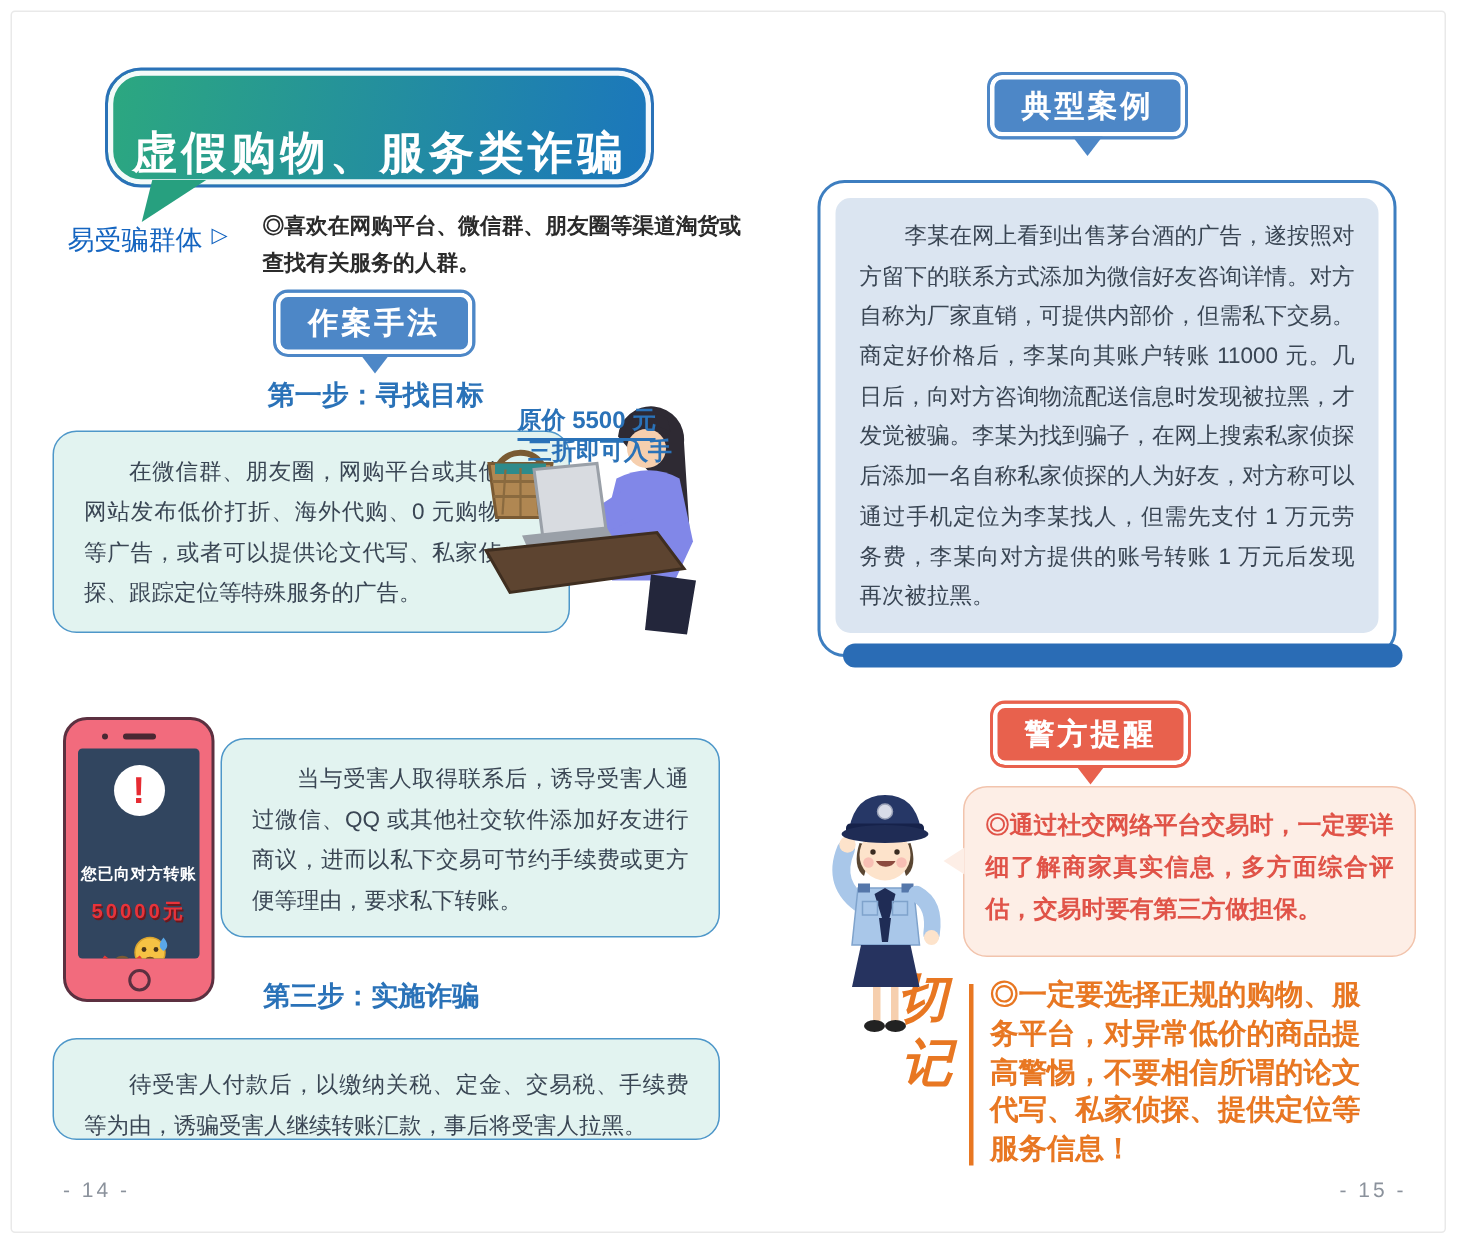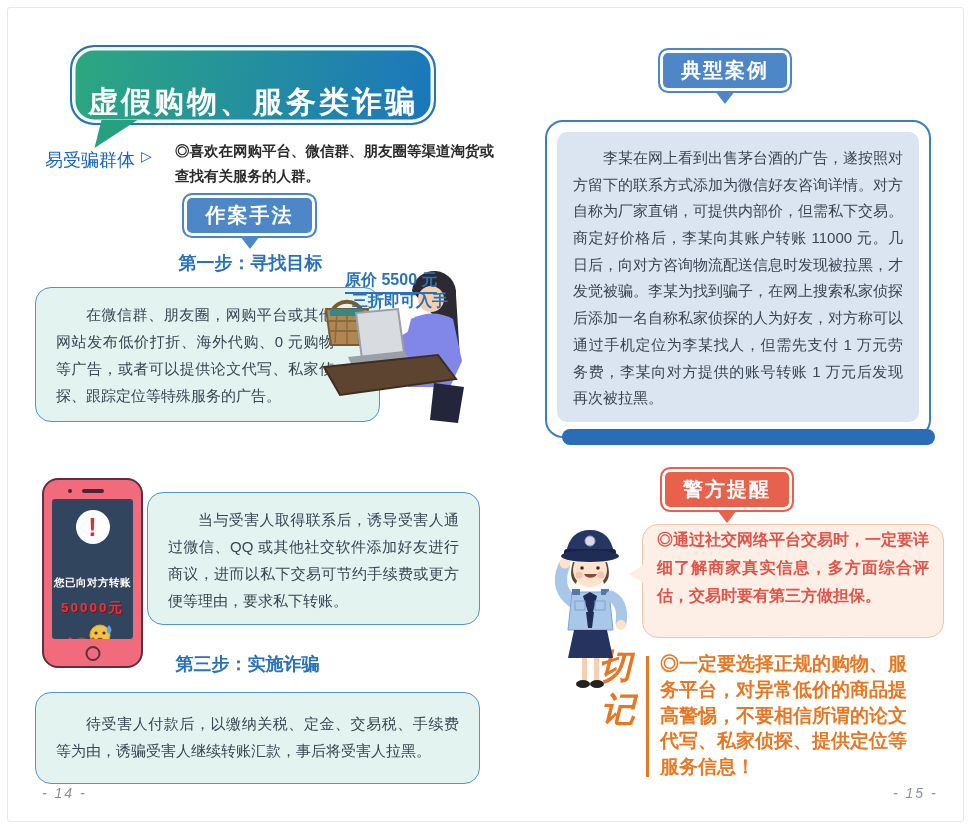--- a/index.html
+++ b/index.html
@@ -59,39 +59,39 @@
   
   .case-box{position:absolute;left:545px;top:120px;width:386px;height:318px;background:#fff;
     border:2px solid #3d7ec0;border-radius:18px;box-sizing:border-box;}
   .case-inner{position:absolute;left:10px;top:10px;right:10px;bottom:14px;background:var(--case-bg);
     border-radius:10px;padding:13px 16px;box-sizing:border-box;font-size:15px;line-height:1.78;
     color:#3a4654;text-indent:2em;text-align:justify;overflow:hidden;}
   .case-bar{position:absolute;left:562px;top:429px;width:373px;height:16px;background:#2a6cb5;border-radius:9px;}
 
   
   .tip-bubble{position:absolute;left:642px;top:524px;width:302px;height:114px;background:var(--tip-bg);
-    border:1.5px solid #f2c4ad;border-radius:16px;padding:1px 14px;box-sizing:border-box;
+    border:1.5px solid #f2c4ad;border-radius:16px;padding:12px 14px;box-sizing:border-box;
     color:var(--tip-text);font-size:16px;font-weight:bold;line-height:1.75;text-align:justify;}
   .tip-tail{position:absolute;left:-14px;top:40px;width:0;height:0;
     border-top:9px solid transparent;border-bottom:9px solid transparent;border-right:14px solid var(--tip-bg);}
 
   
   .remember-char{position:absolute;color:var(--orange);font-family:"Liberation Serif",serif;
     font-size:34px;font-weight:bold;font-style:italic;line-height:1;}
   .remember-line{position:absolute;left:646px;top:656px;width:3px;height:121px;background:var(--orange);}
   .remember-text{position:absolute;left:660px;top:651px;width:252px;color:var(--orange);
     font-size:19px;font-weight:bold;line-height:1.36;}
 
   
   .victim-label{position:absolute;left:45px;top:148px;color:#1565c0;font-size:18px;font-weight:normal;
     display:flex;align-items:flex-start;gap:6px;}
   .victim-arrow{font-size:14px;}
   .victim-desc{position:absolute;left:175px;top:139px;width:325px;font-family:Liberation Serif, serif;
     font-weight:bold;font-size:14.5px;color:#2b2b2b;line-height:1.75;}
-  .page-num{position:absolute;color:#8b929c;font-size:14px;letter-spacing:2px;font-style:italic;}
+  .page-num{position:absolute;color:#8b929c;font-size:14px;letter-spacing:2px;}
   .illus{position:absolute;z-index:3;}
 </style>
 </head>
 <body>
 
 <div class="canvas">
   <div class="page-frame"></div>
 
   <div class="title-banner">
     <span>虚假购物、服务类诈骗</span>
@@ -173,21 +173,21 @@
   </div>
 
   <div class="info-box" style="left:147px;top:492px;width:333px;height:133px;">
     <div style="text-indent:2em;">当与受害人取得联系后，诱导受害人通过微信、QQ 或其他社交软件添加好友进行商议，进而以私下交易可节约手续费或更方便等理由，要求私下转账。</div>
   </div>
 
   <div class="step-head" style="left:160px;top:652px;width:175px;">
     <span class="step-label">第三步：</span><span class="step-title">实施诈骗</span>
   </div>
 
-  <div class="info-box" style="left:35px;top:692px;width:445px;height:92px;padding-top:17px;">
+  <div class="info-box" style="left:35px;top:692px;width:445px;height:68px;padding-top:17px;">
     <div style="text-indent:2em;">待受害人付款后，以缴纳关税、定金、交易税、手续费等为由，诱骗受害人继续转账汇款，事后将受害人拉黑。</div>
   </div>
 
   <div class="page-num" style="left:42px;top:785px;">- 14 -</div>
 
   <div class="bubble-btn bubble-blue" style="left:658px;top:48px;width:130px;height:41px;">
     <span>典型案例</span>
     <div class="tail tail-blue"></div>
   </div>
 

